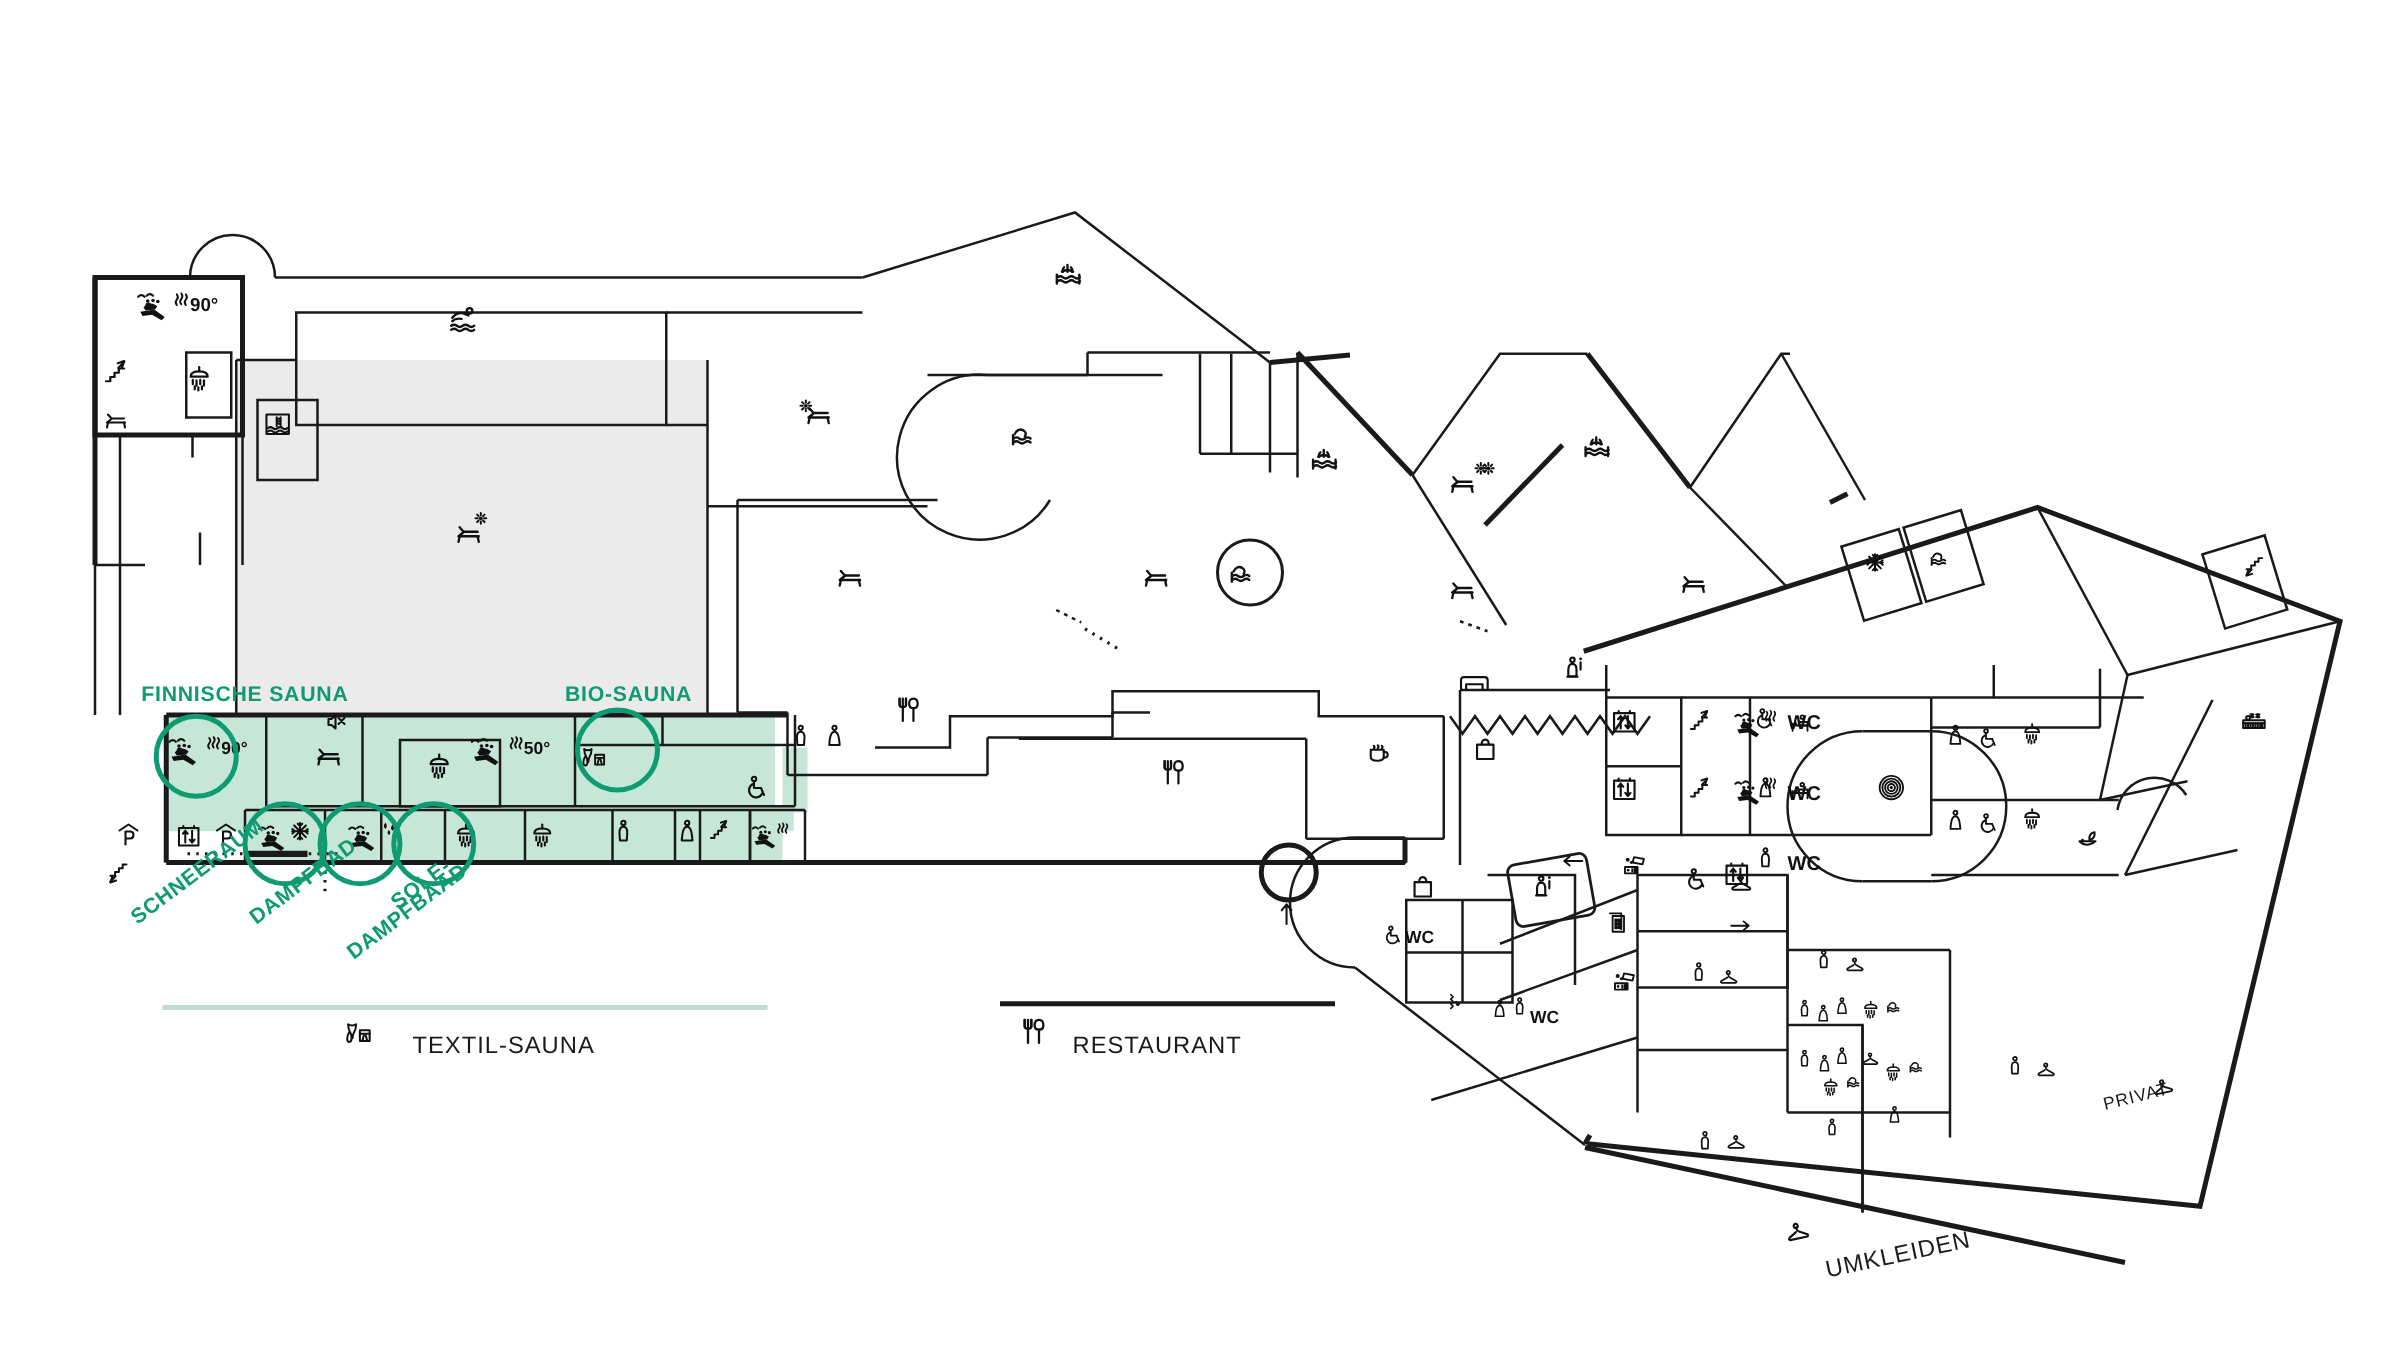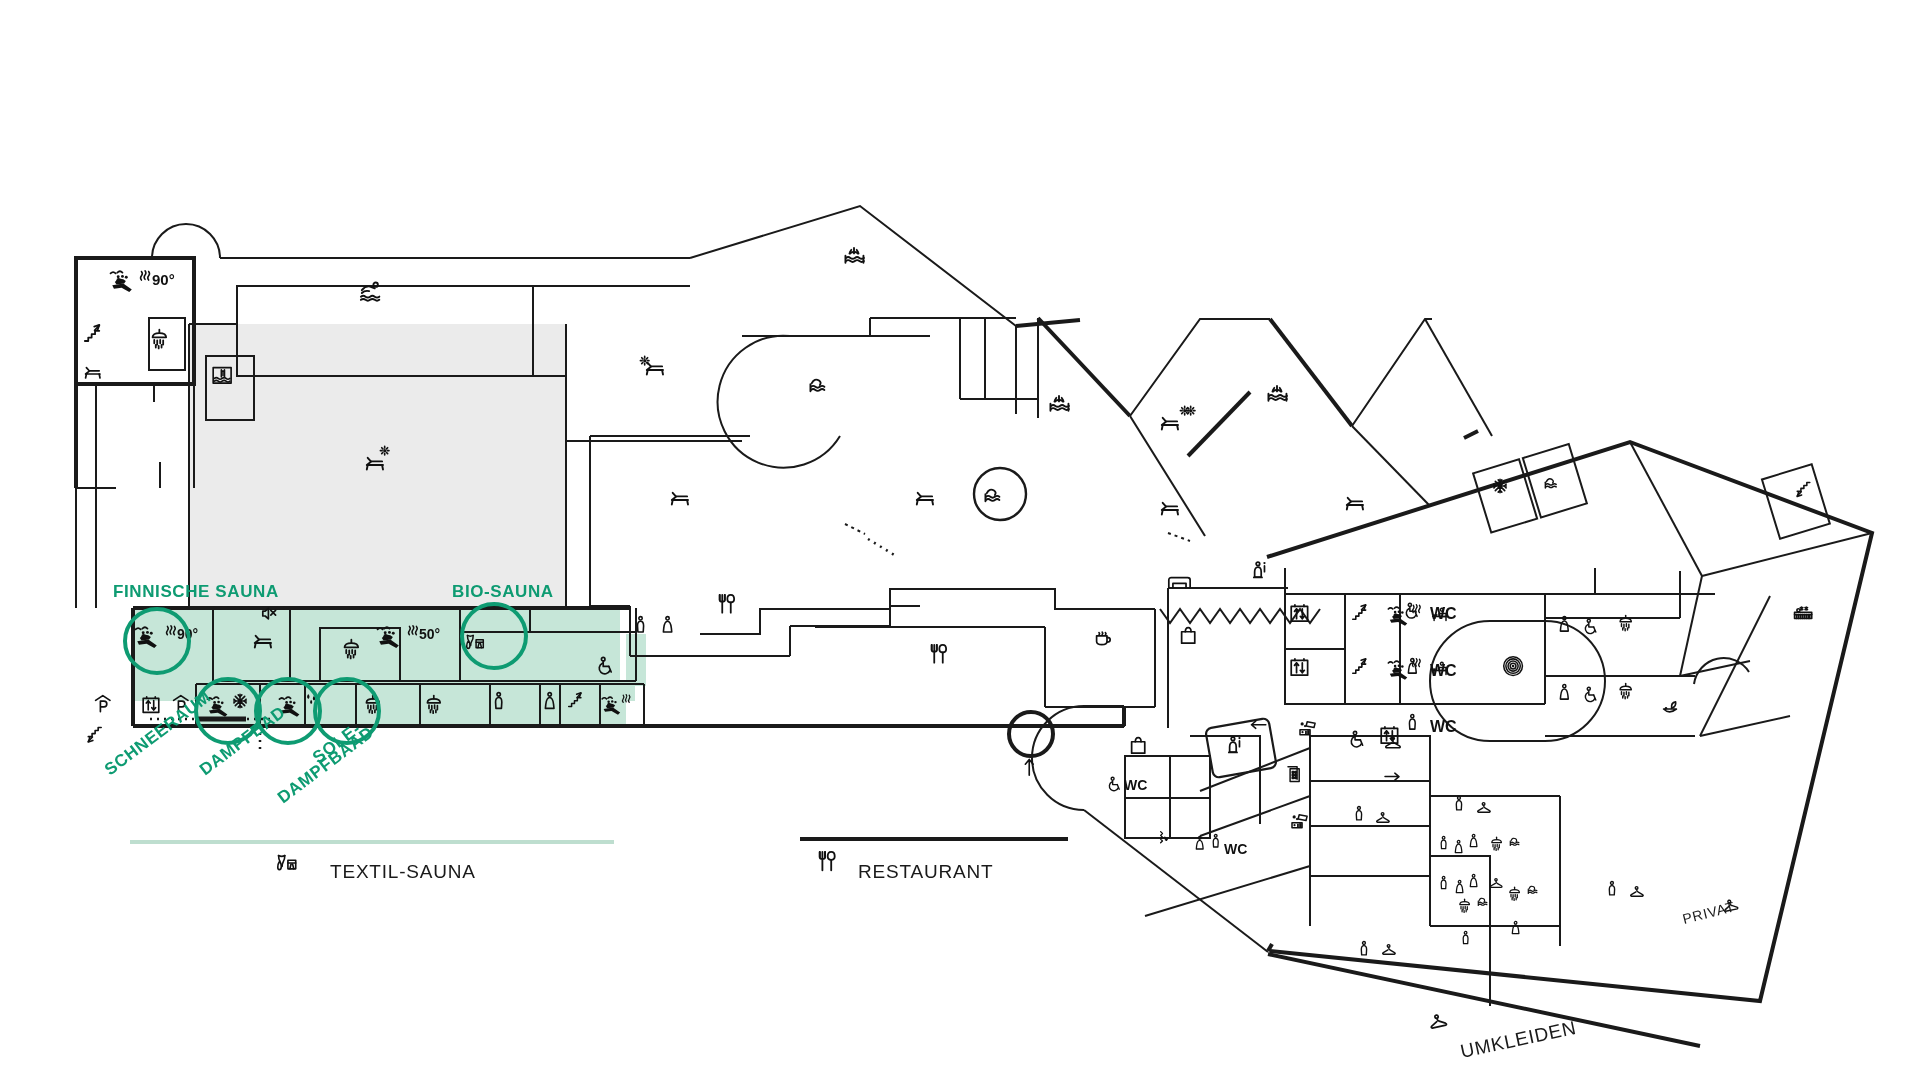--- a/index.html
+++ b/index.html
@@ -2,21 +2,21 @@
 <html><head>
 <meta charset="utf-8">
 <title>Spa Floor Plan</title>
 <style>
   html,body{margin:0;padding:0;background:#ffffff;}
   body{
     width:1920px;height:1080px;overflow:hidden;
     font-family:"Liberation Sans", sans-serif;
     position:relative;
   }
-  #map-root{position:absolute;left:0;top:0;width:1920px;height:983px;margin-top:36px;}
+  #map-root{position:absolute;left:0;top:0;width:1920px;height:983px;}
   svg{display:block;}
   .lbl-green{
     fill:#0E9B72;font-family:"Liberation Sans",sans-serif;
     font-weight:bold;letter-spacing:.6px;
   }
   .lbl-black{
     fill:#1a1a1a;font-family:"Liberation Sans",sans-serif;
     font-weight:normal;letter-spacing:.8px;
   }
   .ico{fill:none;stroke:#111;stroke-width:2.1;stroke-linecap:round;stroke-linejoin:round;}

